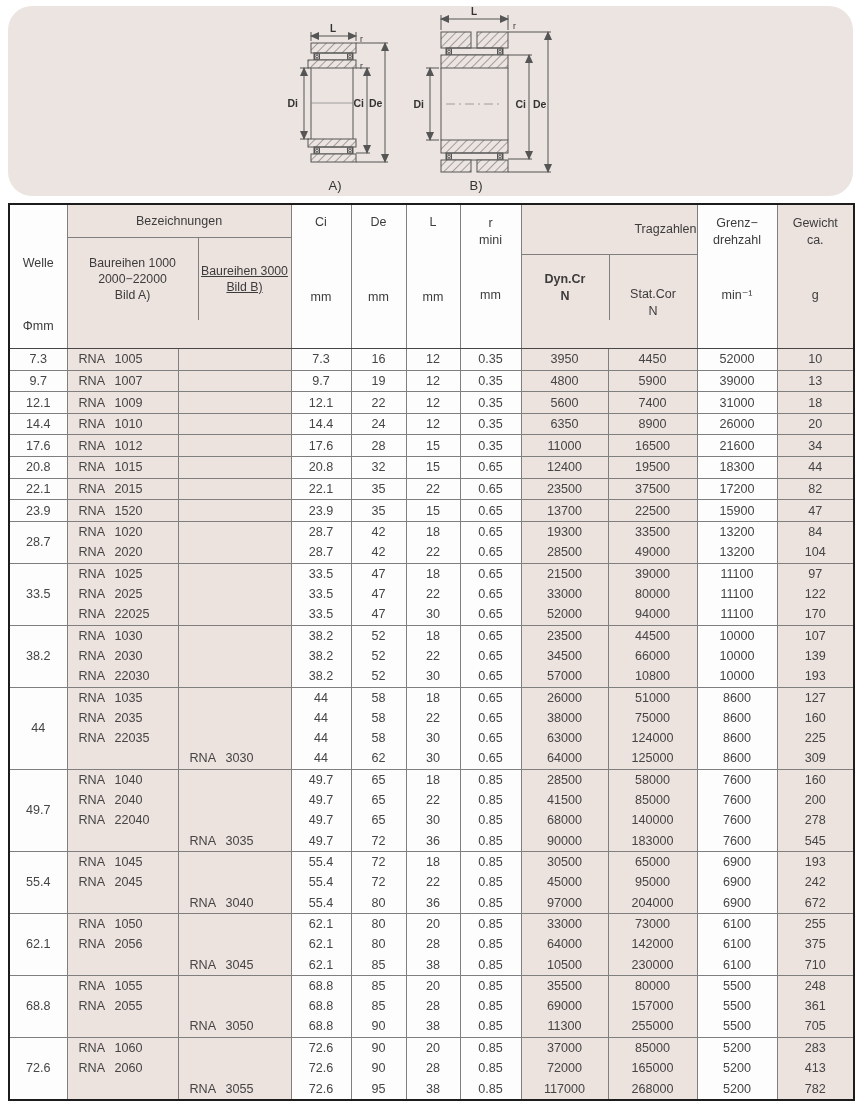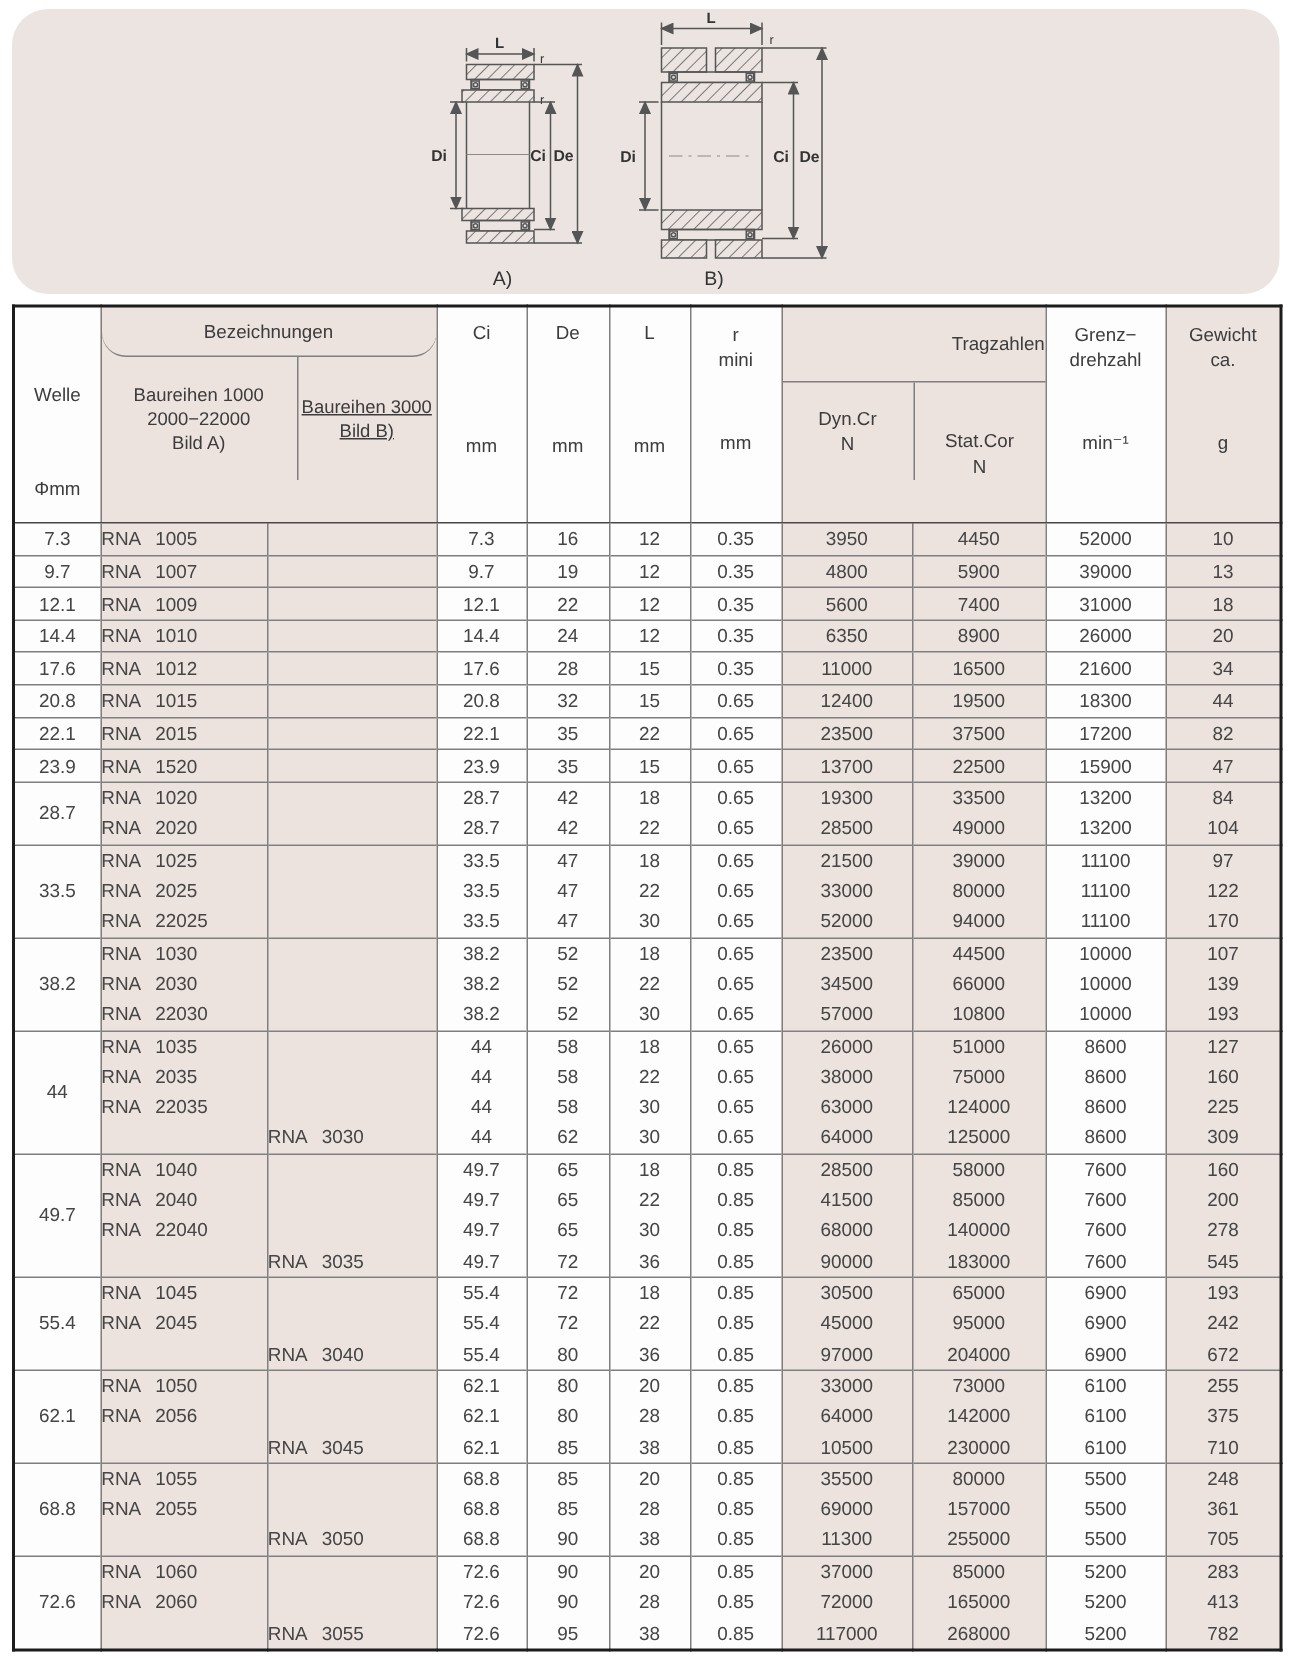--- a/index.html
+++ b/index.html
@@ -31,36 +31,36 @@
   thead th{border-bottom:1.4px solid #474747;}
   tbody tr:first-child td{border-top:1px solid var(--line);}
   .shade{background:var(--shade);}
 
   
   .hstack{height:115px;width:100%;display:flex;flex-direction:column;align-items:center;}
   .sp{flex:1;}
   .pad-u{padding:10px 0 16px;}
   .t-welle{padding:23px 0 15px;justify-content:space-between;margin-top:28px;}
   .lh{line-height:1.35;}
-  .bz-top{width:100%;height:33px;line-height:32px;text-align:center;border-bottom:1px solid var(--line);border-radius:16px;}
+  .bz-top{width:100%;height:33px;line-height:32px;text-align:center;border-bottom:1px solid var(--line);}
   .bz-sub{width:100%;flex:1;display:flex;}
   .bz-col{display:flex;flex-direction:column;justify-content:center;text-align:center;
           line-height:1.32;font-size:12.3px;}
   .bz-a{width:130px;}
   .bz-b{flex:1;border-left:1px solid var(--line);text-decoration:underline;}
   .tz-top{width:100%;height:50px;line-height:49px;text-align:right;border-bottom:1px solid var(--line);}
   .tz-sub{width:100%;flex:1;display:flex;}
   .tz-col{display:flex;flex-direction:column;justify-content:center;text-align:center;line-height:1.35;}
-  .tz-a{width:87px;}
+  .tz-a{width:87px;font-weight:bold;}
   .tz-b{flex:1;border-left:1px solid var(--line);justify-content:flex-end;}
 
   
   .c-welle{background:#fdfdfd;}
   .c-desig{text-align:left;white-space:nowrap;}
-  .desig-prefix{display:inline-block;width:36px;}
+  .desig-prefix{display:inline-block;margin-left:11px;width:36px;}
 </style>
 </head>
 <body>
 
 <div class="sheet">
 
   <div class="banner">
     <svg width="320" height="190" viewBox="0 0 320 190">
       <defs>
         <pattern id="hatch" width="6" height="6" patternUnits="userSpaceOnUse" patternTransform="rotate(45)">

